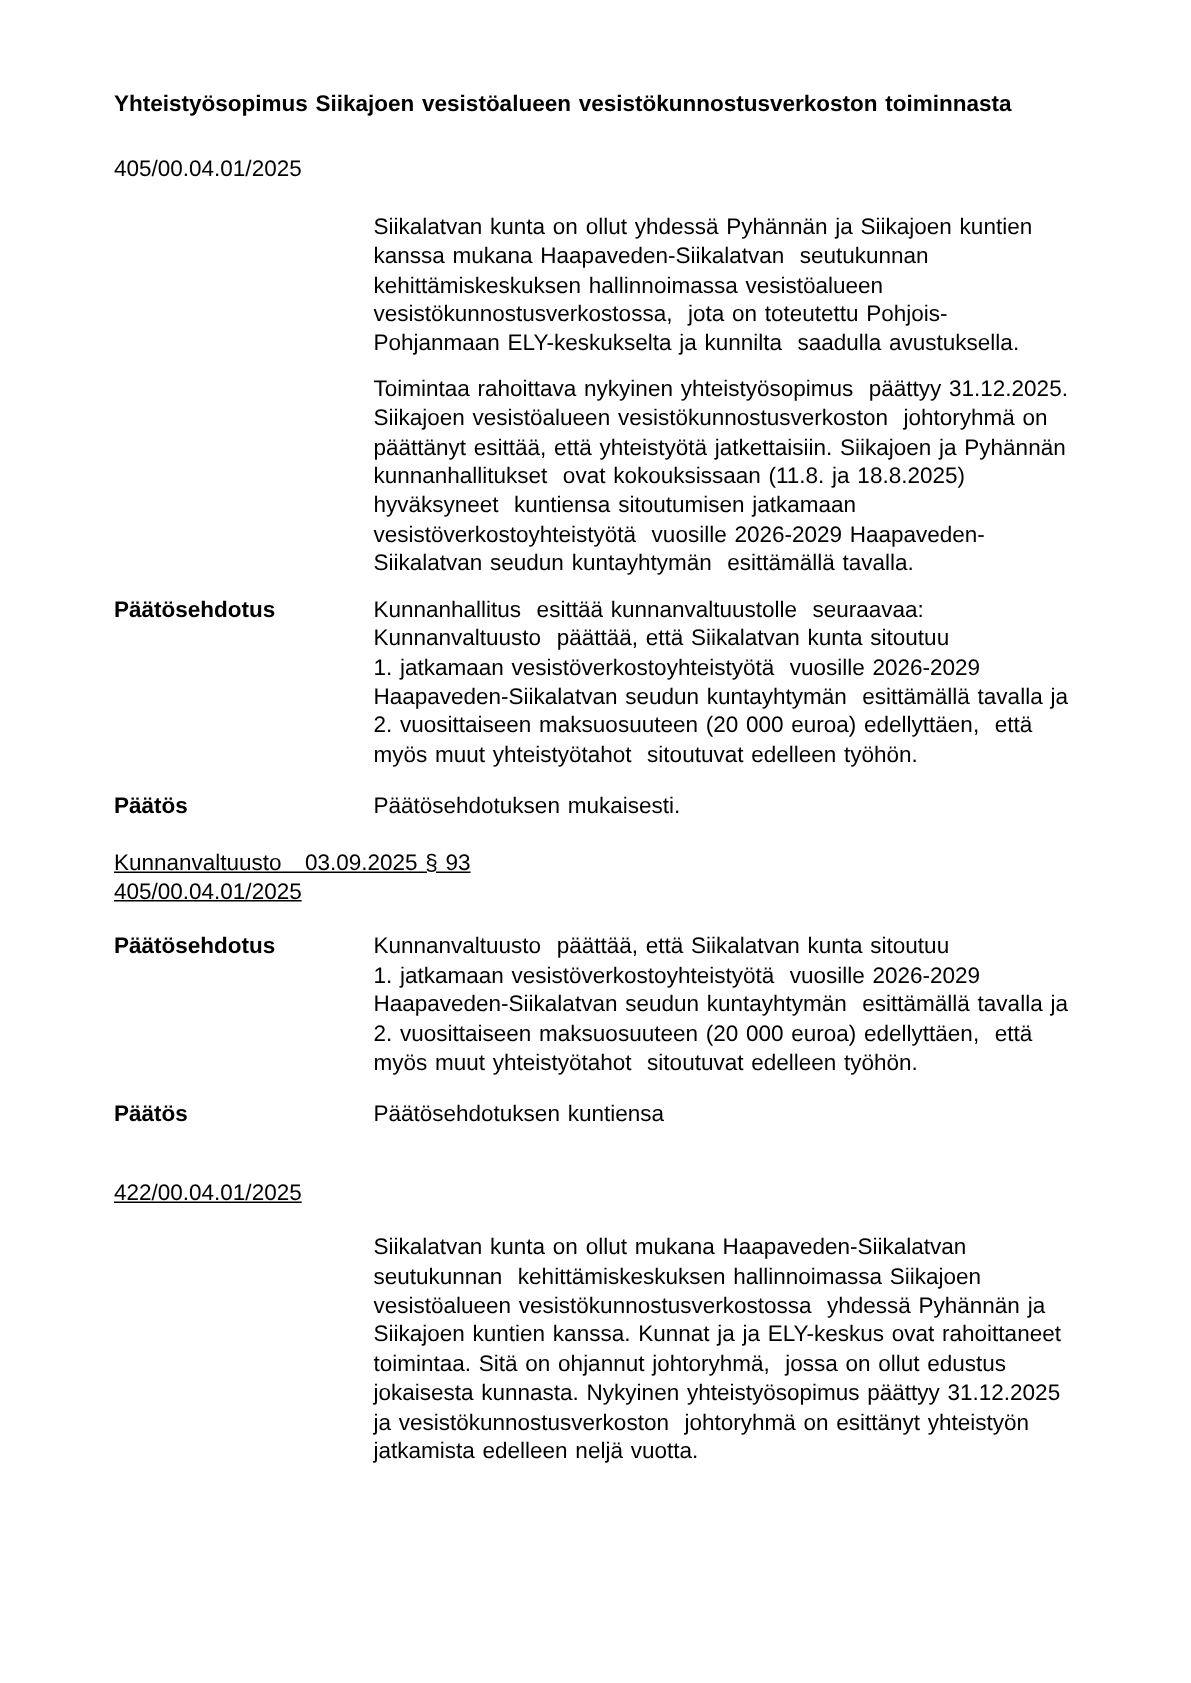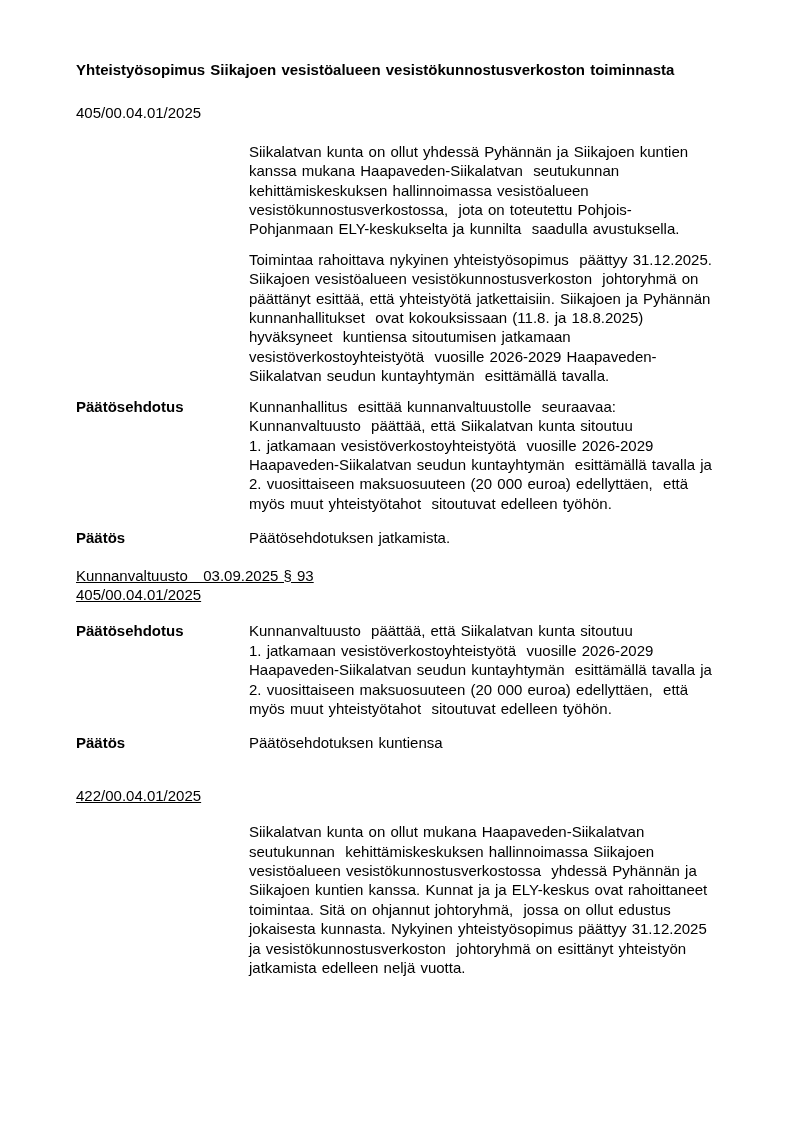--- a/index.html
+++ b/index.html
@@ -86,21 +86,21 @@
     <div class="text-col">Kunnanhallitus  esittää kunnanvaltuustolle  seuraavaa:
 Kunnanvaltuusto  päättää, että Siikalatvan kunta sitoutuu
 1. jatkamaan vesistöverkostoyhteistyötä  vuosille 2026-2029
 Haapaveden-Siikalatvan seudun kuntayhtymän  esittämällä tavalla ja
 2. vuosittaiseen maksuosuuteen (20 000 euroa) edellyttäen,  että
 myös muut yhteistyötahot  sitoutuvat edelleen työhön.</div>
   </div>
 
   <div class="row mb18">
     <div class="label-col">Päätös</div>
-    <div class="text-col">Päätösehdotuksen jatkamista.</div>
+    <div class="text-col">Päätösehdotuksen mukaisesti.</div>
   </div>
 
   <div class="mb17">
     <div class="meta-line">Kunnanvaltuusto   03.09.2025 § 93</div>
     <div class="meta-line">405/00.04.01/2025</div>
   </div>
 
   <div class="row mb15">
     <div class="label-col">Päätösehdotus</div>
     <div class="text-col">Kunnanvaltuusto  päättää, että Siikalatvan kunta sitoutuu

